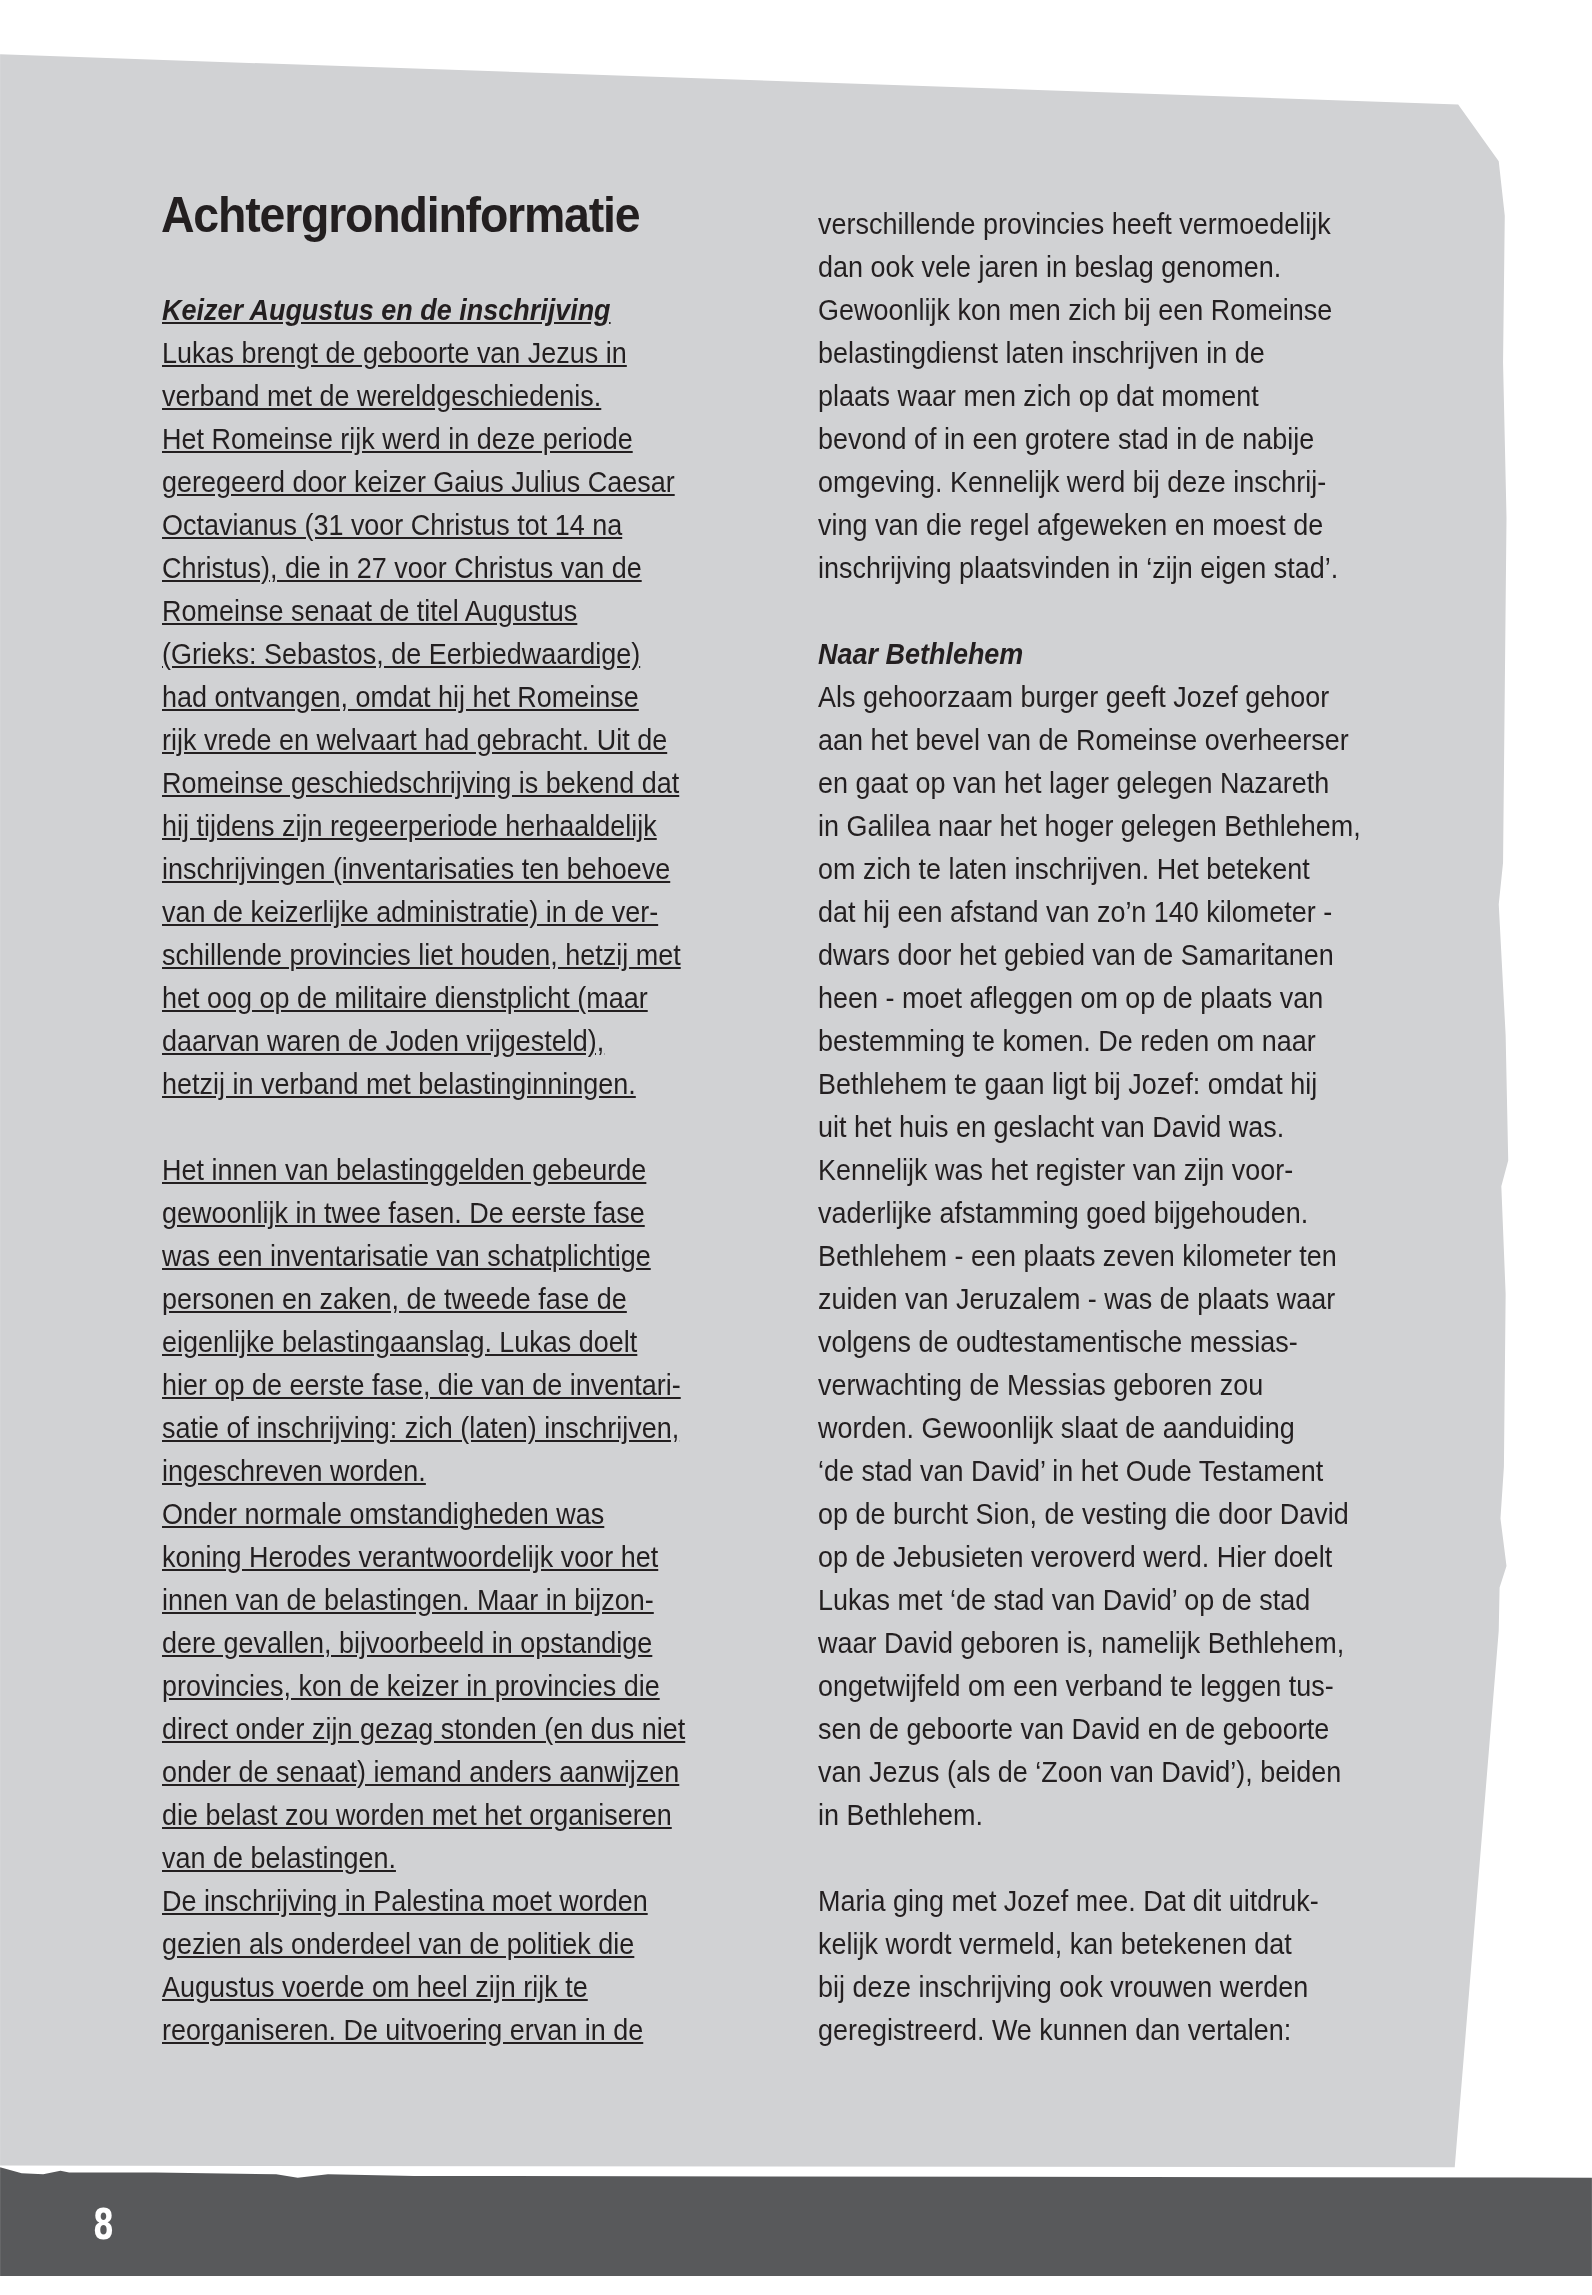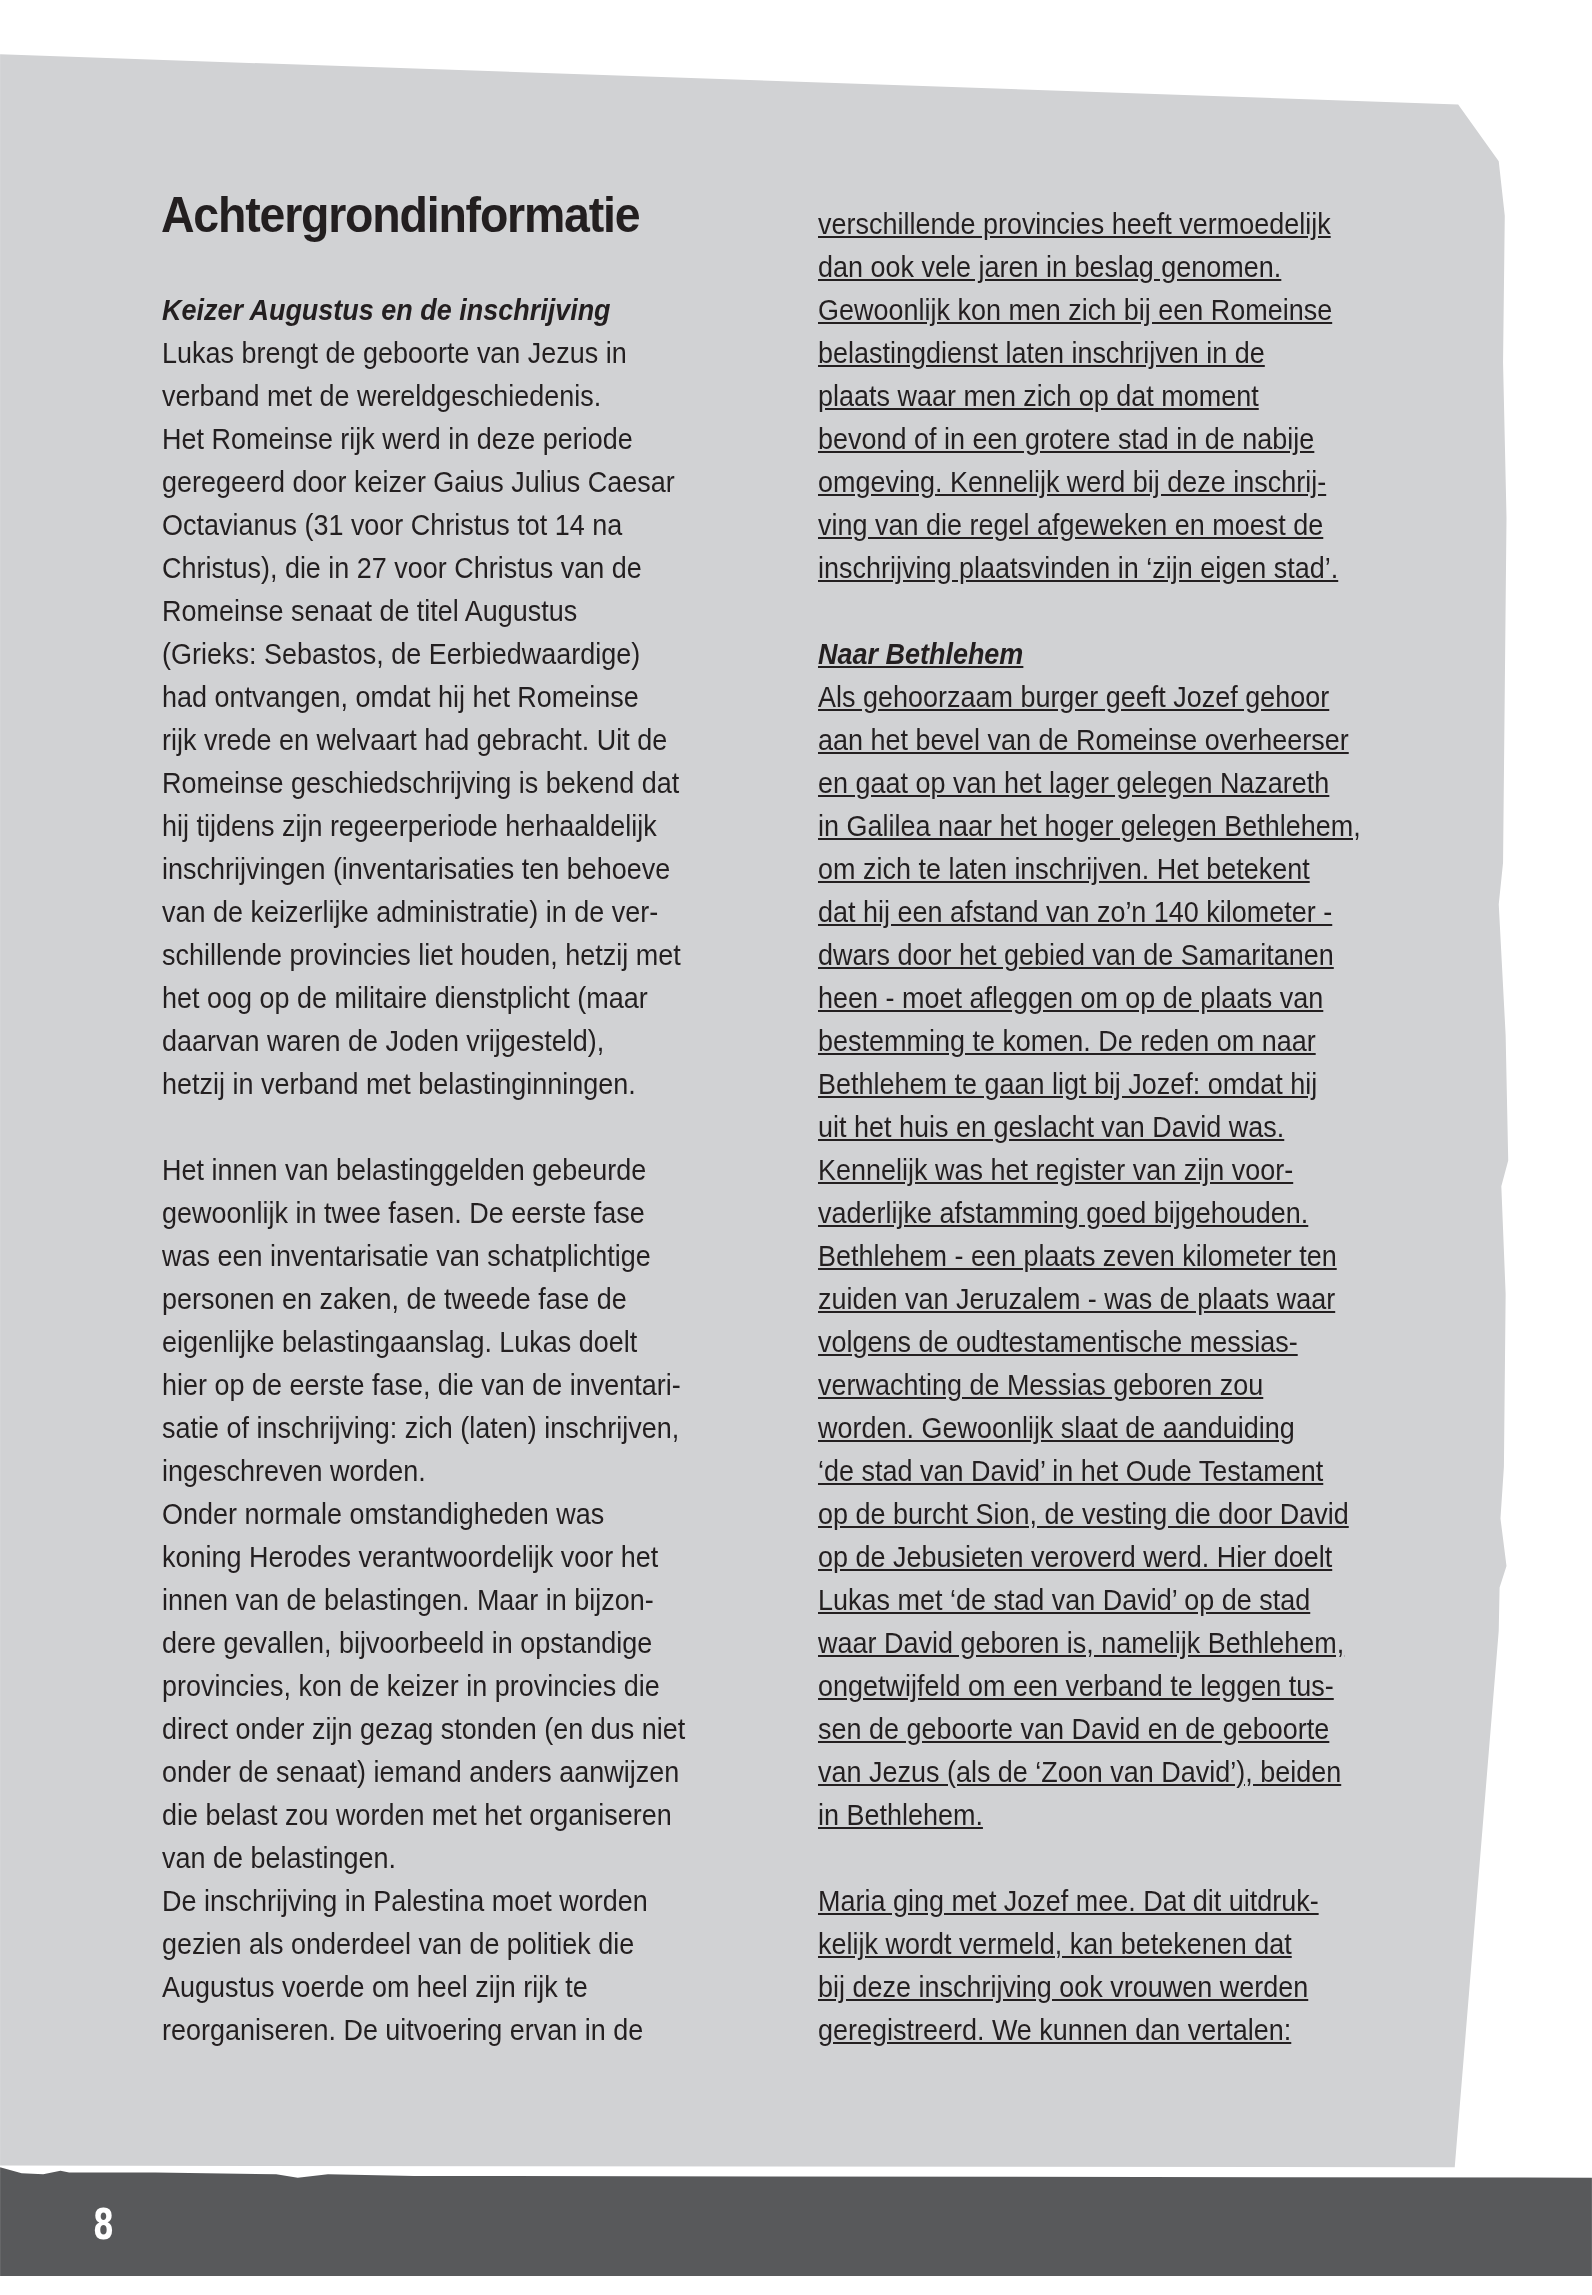--- a/index.html
+++ b/index.html
@@ -13,22 +13,22 @@
   .page-title {
     position: absolute; left: 161px; top: 185px;
     font-size: 50px; font-weight: bold; letter-spacing: -1.3px;
     line-height: 60px; margin: 0; white-space: nowrap;
     transform: scaleX(0.93); transform-origin: left top;
   }
   .column {
     position: absolute; width: 621px;
     font-size: 29px; line-height: 43px;
   }
-  .col-left { left: 162px; top: 289px; }
-  .col-right { left: 818px; top: 203px; text-decoration: underline; }
+  .col-left { left: 162px; top: 289px; text-decoration: underline; }
+  .col-right { left: 818px; top: 203px; }
   .line { display: block; white-space: nowrap; transform: scaleX(0.93); transform-origin: left center; height: 43px; }
   .line.subheading { font-style: italic; font-weight: bold; }
   .line.blank { height: 43px; }
   .footer-band { position: absolute; left: 0; top: 0; width: 1592px; height: 2295px; pointer-events: none; }
   .page-number {
     position: absolute; left: 93px; top: 2199px;
     font-family: "DejaVu Sans", sans-serif; font-size: 43px; color: #ffffff;
     font-weight: bold; transform: scaleX(0.7); transform-origin: left top;
   }
 </style>

